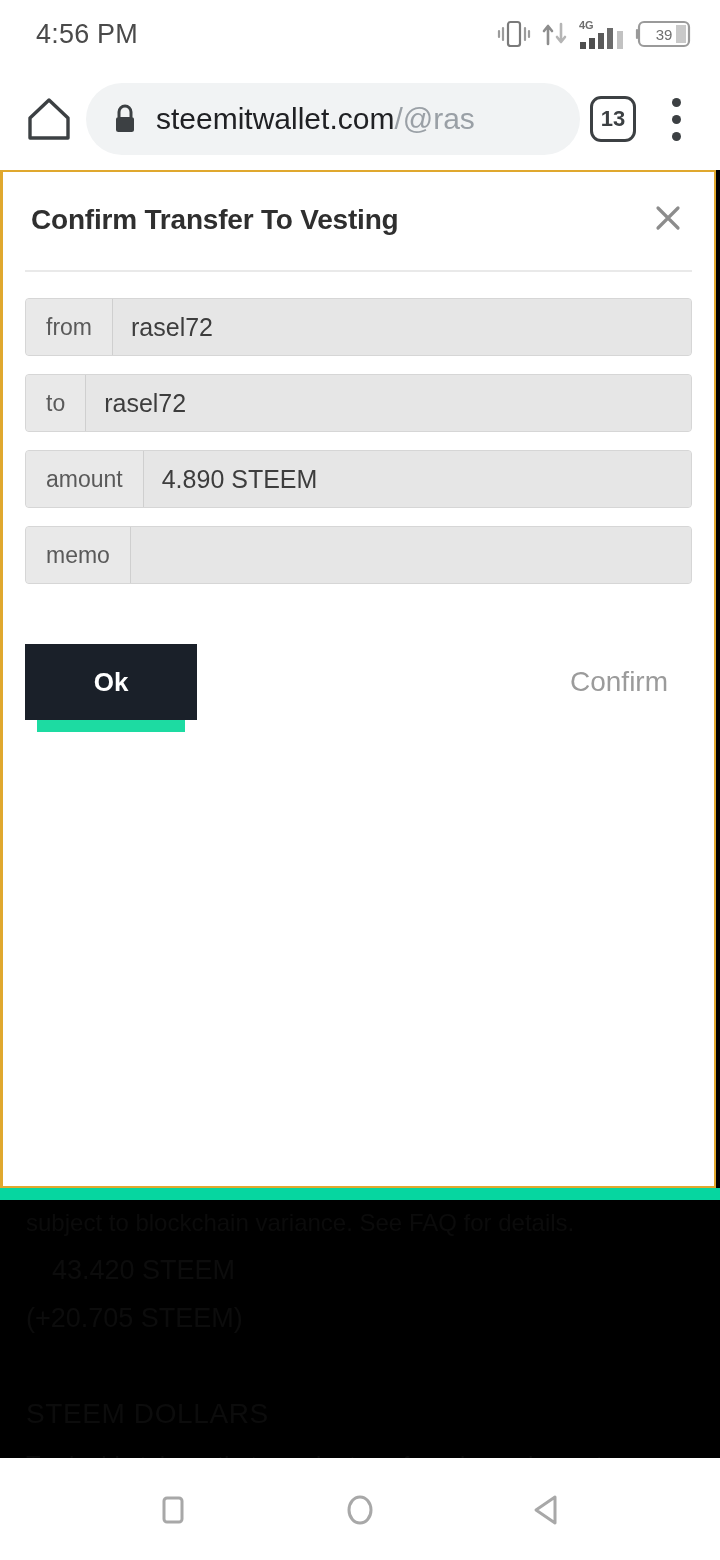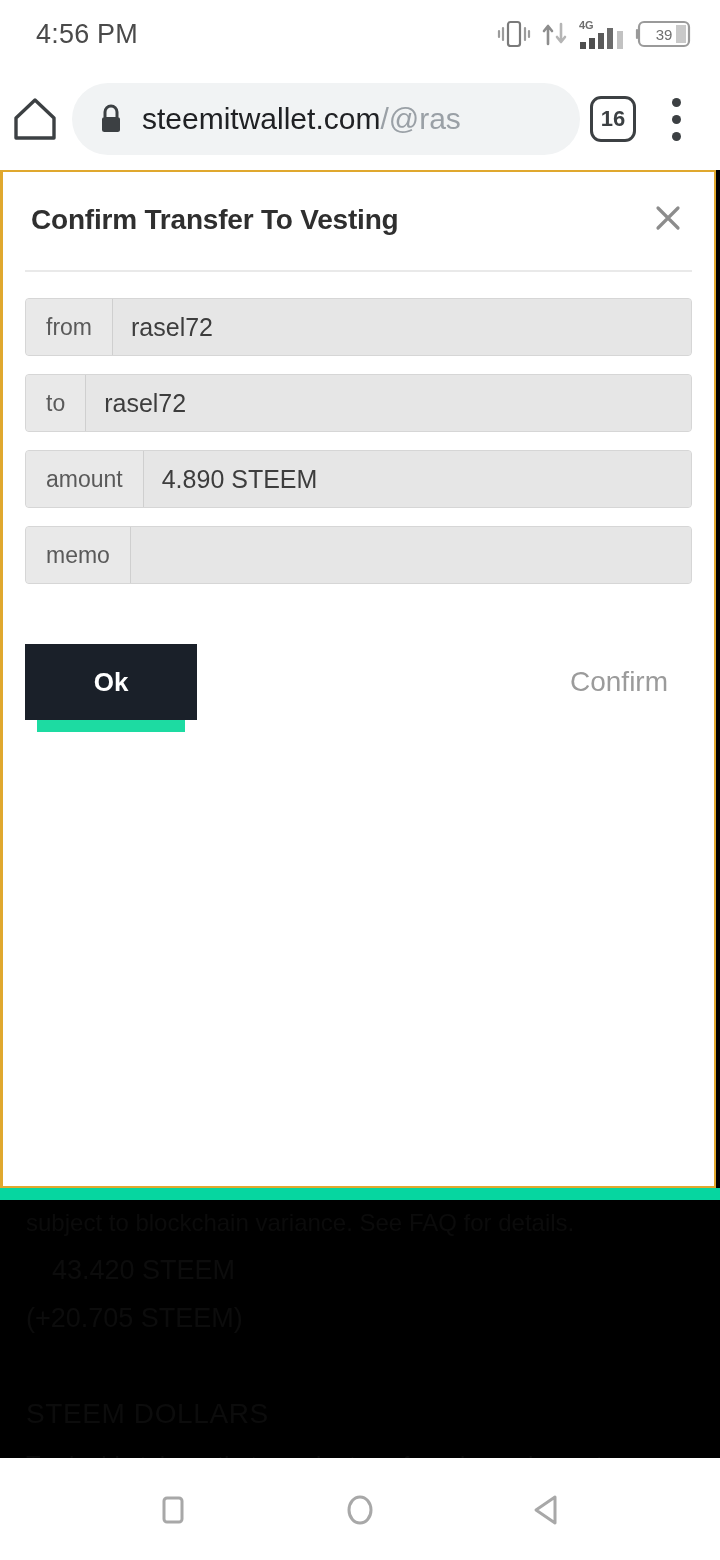--- a/index.html
+++ b/index.html
@@ -48,21 +48,21 @@
 
   
   .browser-bar {
     position: absolute;
     top: 68px; left: 0;
     width: 720px;
     height: 102px;
     background: #ffffff;
     display: flex;
     align-items: center;
-    padding: 0 22px 0 6px;
+    padding: 0 22px 0 20px;
   }
   .home-btn {
     width: 58px; height: 58px;
     display: flex; align-items: center; justify-content: center;
     flex: 0 0 auto;
   }
   .url-pill {
     flex: 1 1 auto;
     height: 72px;
     margin: 0 10px 0 8px;
@@ -302,21 +302,21 @@
     <div class="url-pill">
       <span class="lock-icon">
         <svg width="26" height="32" viewBox="0 0 26 32">
           <path d="M7 14 L7 9 a6 6 0 0 1 12 0 L19 14" fill="none" stroke="#3c4043" stroke-width="3"></path>
           <rect x="4" y="14" width="18" height="15" rx="2.5" fill="#3c4043"></rect>
         </svg>
       </span>
       <span class="url-text"><span>steemitwallet.com</span><span class="dim">/@ras</span></span>
     </div>
 
-    <div class="tab-count">16</div>
+    <div class="tab-count">13</div>
 
     <div class="kebab">
       <i></i>
         <i></i>
         <i></i>
     </div>
   </div>
 
   <div class="backdrop">
     <div class="backdrop-teal"></div>

